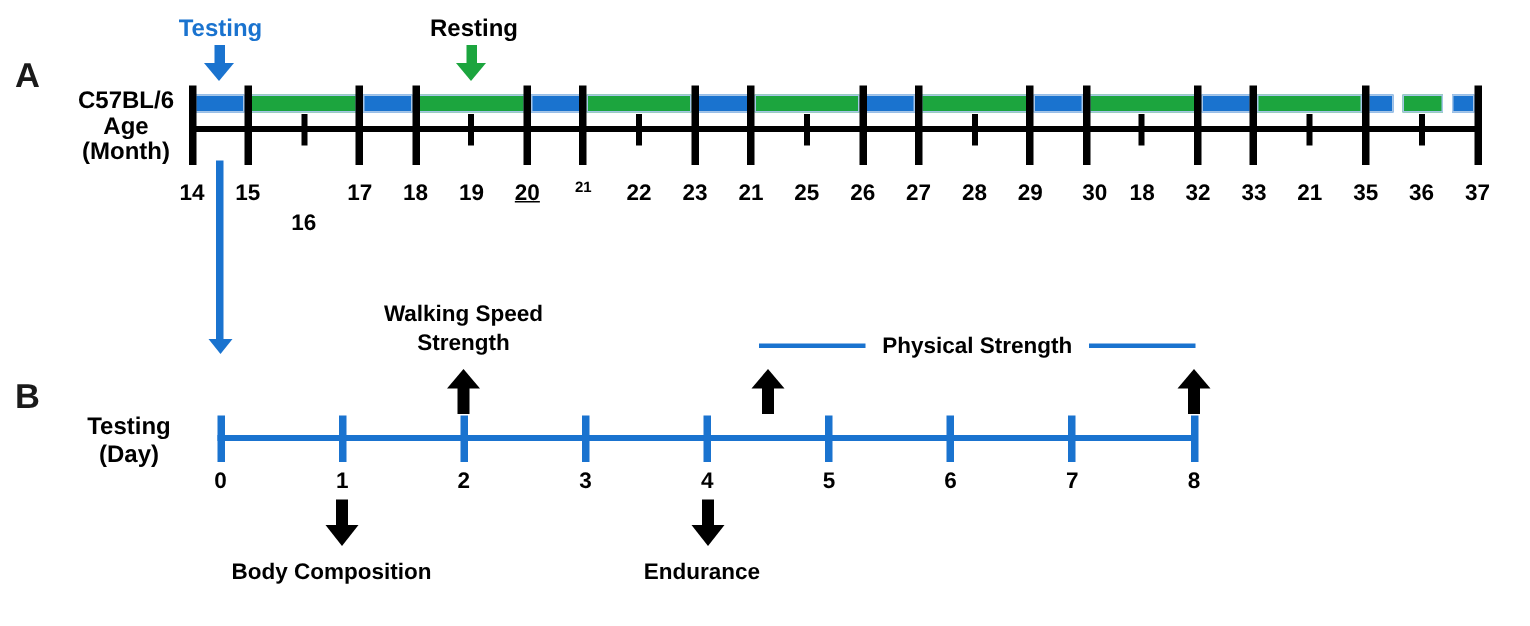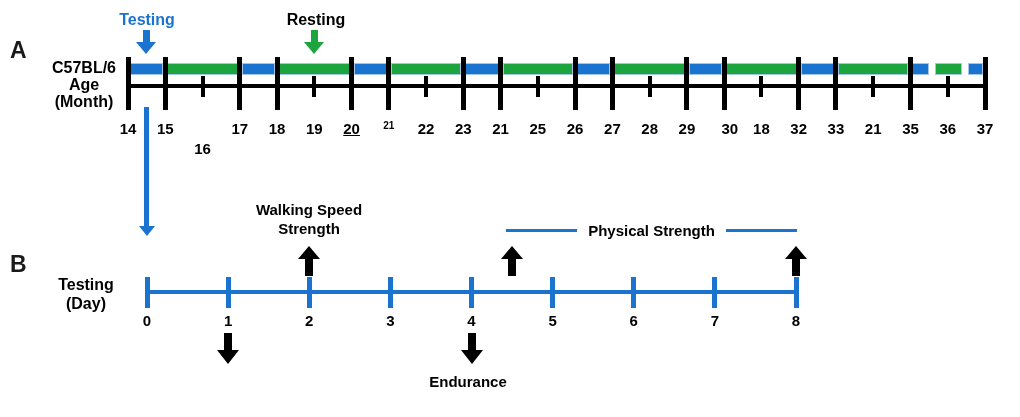--- a/index.html
+++ b/index.html
@@ -47,20 +47,21 @@
     <div>Walking Speed</div>
     <div>Strength</div>
   </div>
 
   <div class="abs span-bar" style="left:506px;top:222px;width:291px;">
     <div class="span-line" id="pa-line-l" style="background: rgb(26, 115, 207);"></div>
     <div class="span-text">Physical Strength</div>
     <div class="span-line" id="pa-line-r" style="background: rgb(26, 115, 207);"></div>
   </div>
 
+  <div class="abs note" style="left:121px;top:372px;width:200px;">Body Composition</div>
   <div class="abs note" style="left:368px;top:372px;width:200px;">Endurance</div>
 
   <div id="dyn">
       <div class="abs" style="left: 126px; top: 84px; width: 861px; height: 4px; background: rgb(0, 0, 0);"></div>
       <div class="abs" style="left: 130px; top: 63px; width: 33.2609px; height: 12px; background: rgb(26, 115, 207); box-sizing: border-box; border: 1px solid rgb(166, 198, 232);"></div>
       <div class="abs" style="left: 167.261px; top: 63px; width: 70.5217px; height: 12px; background: rgb(28, 165, 62); box-sizing: border-box; border: 1px solid rgb(166, 198, 232);"></div>
       <div class="abs" style="left: 241.783px; top: 63px; width: 33.2609px; height: 12px; background: rgb(26, 115, 207); box-sizing: border-box; border: 1px solid rgb(166, 198, 232);"></div>
       <div class="abs" style="left: 279.043px; top: 63px; width: 70.5217px; height: 12px; background: rgb(28, 165, 62); box-sizing: border-box; border: 1px solid rgb(166, 198, 232);"></div>
       <div class="abs" style="left: 353.565px; top: 63px; width: 33.2609px; height: 12px; background: rgb(26, 115, 207); box-sizing: border-box; border: 1px solid rgb(166, 198, 232);"></div>
       <div class="abs" style="left: 390.826px; top: 63px; width: 70.5217px; height: 12px; background: rgb(28, 165, 62); box-sizing: border-box; border: 1px solid rgb(166, 198, 232);"></div>

